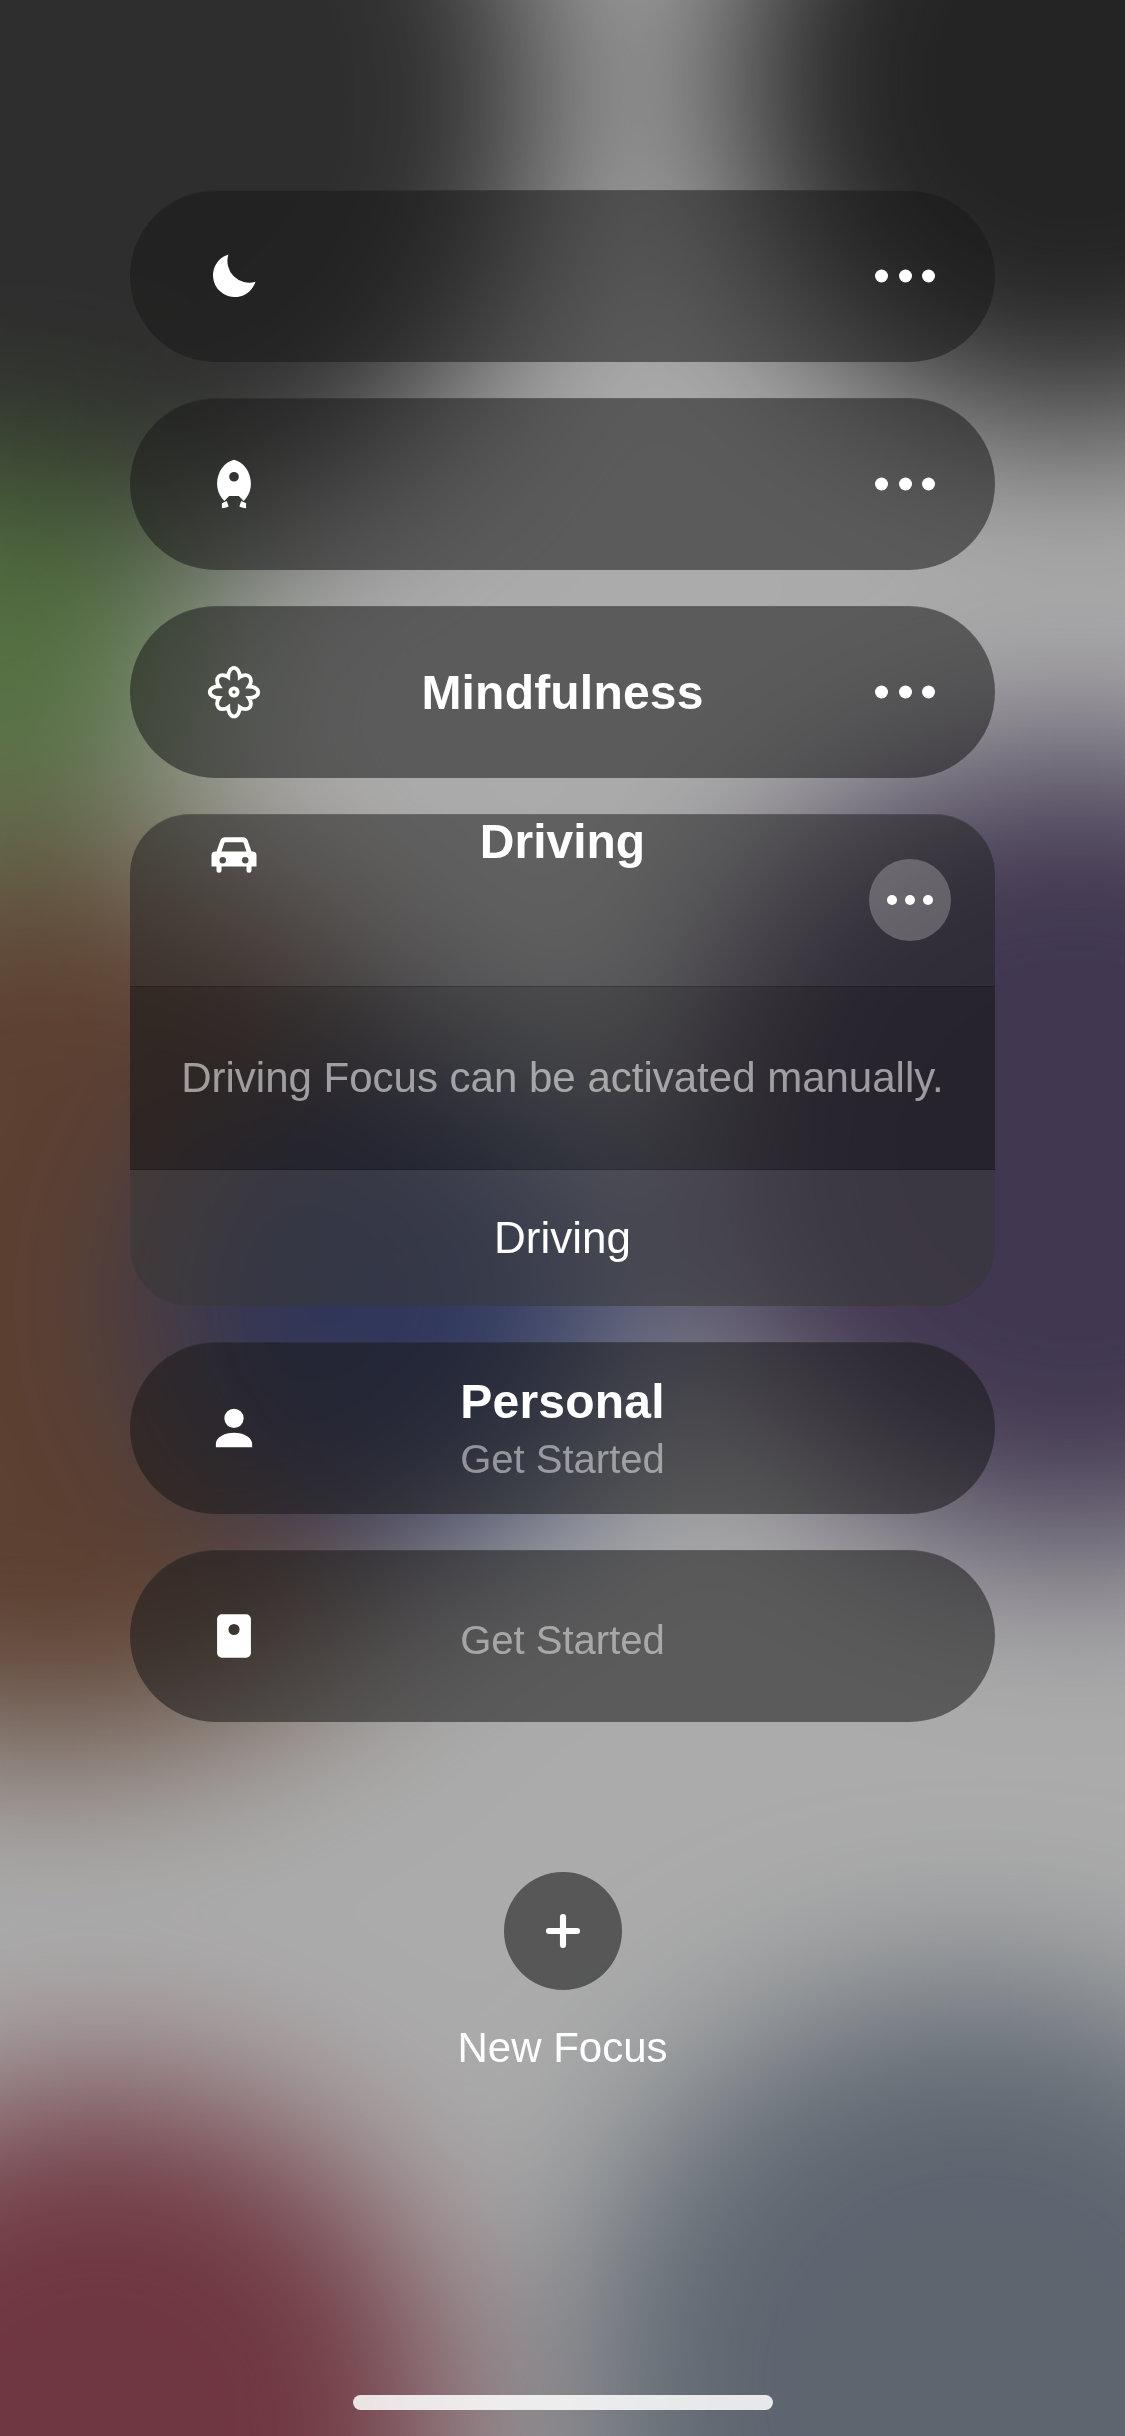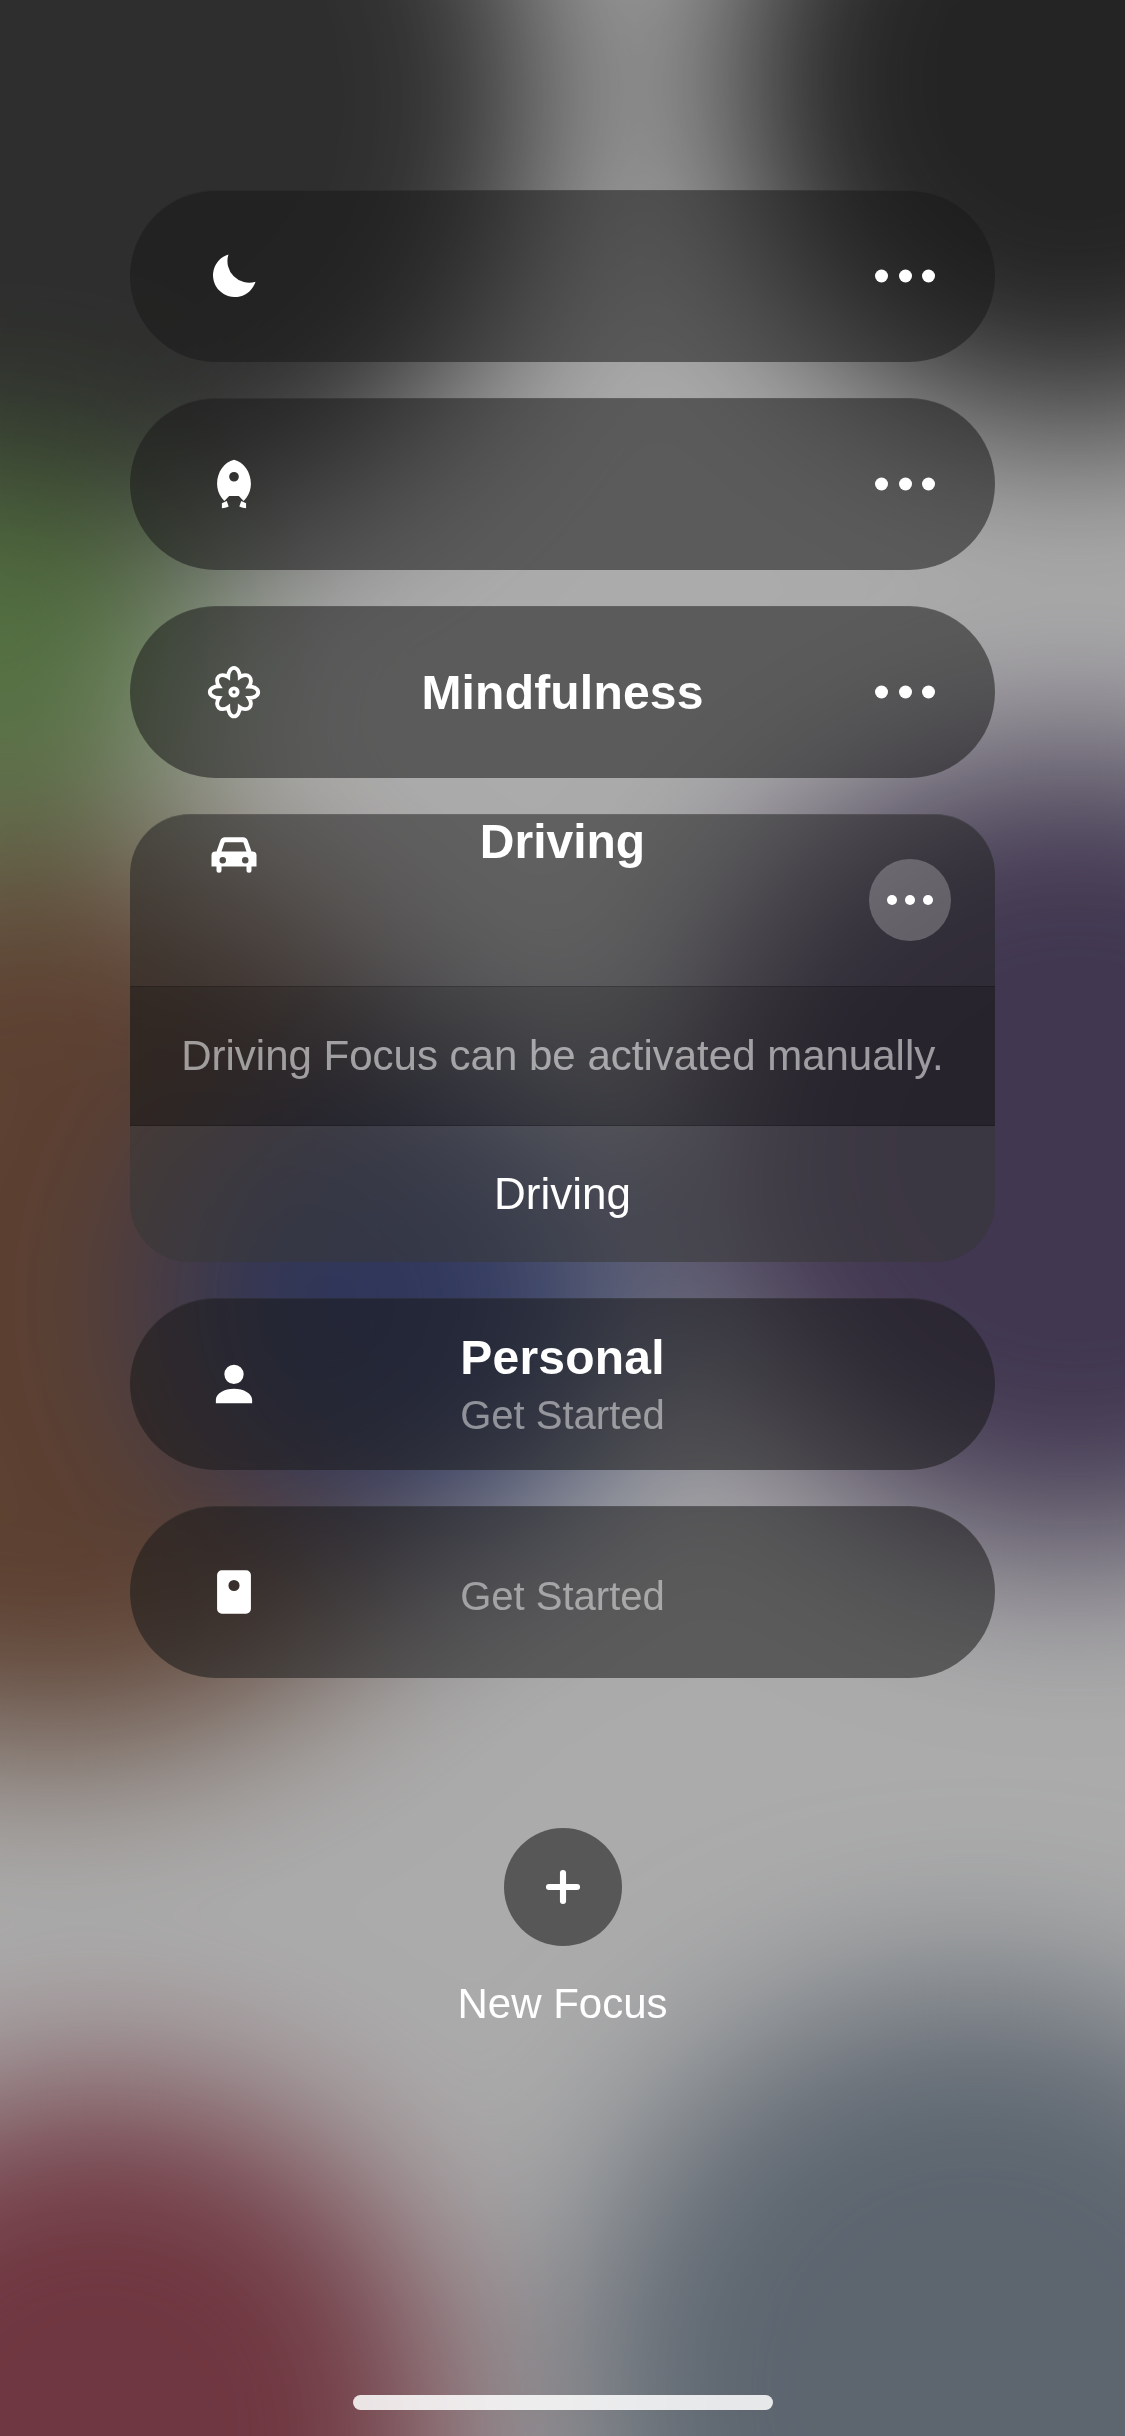--- a/index.html
+++ b/index.html
@@ -45,21 +45,21 @@
     .card .row .ico { width:80px; height:80px; margin-left:64px;
       display:flex; align-items:center; justify-content:center; }
     .card .row .ico svg { width:60px;height:60px;fill:#fff; }
     .card .row .center { position:absolute; left:0; right:0; text-align:center; }
     .card .row .title { font-size:48px; font-weight:600; color:#fff; }
     .card .row .dots-btn { position:absolute; right:44px; top:50%; transform:translateY(-50%);
       width:82px;height:82px;border-radius:50%;background:rgba(255,255,255,0.24);
       display:flex;align-items:center;justify-content:center; }
     .card .row .dots-btn .d { width:46px; display:flex; justify-content:space-between; }
     .card .row .dots-btn .d span { width:10px;height:10px;border-radius:50%;background:#fff; }
-    .card .info { height:140px; display:flex; align-items:center; justify-content:center;
+    .card .info { height:184px; display:flex; align-items:center; justify-content:center;
       background:rgba(0,0,0,0.18);
       border-top:1px solid rgba(0,0,0,0.18);
       border-bottom:1px solid rgba(0,0,0,0.18);
       font-size:42px; color:rgba(255,255,255,0.55); }
     .card .settings { height:136px; display:flex; align-items:center; justify-content:center;
       font-size:44px; font-weight:500; color:#fff; background:rgba(255,255,255,0.06); }
 
     
     .footer { margin-top:150px; display:flex; flex-direction:column; align-items:center; gap:34px; }
     .add { width:118px;height:118px;border-radius:50%;background:rgba(30,30,30,0.6);

